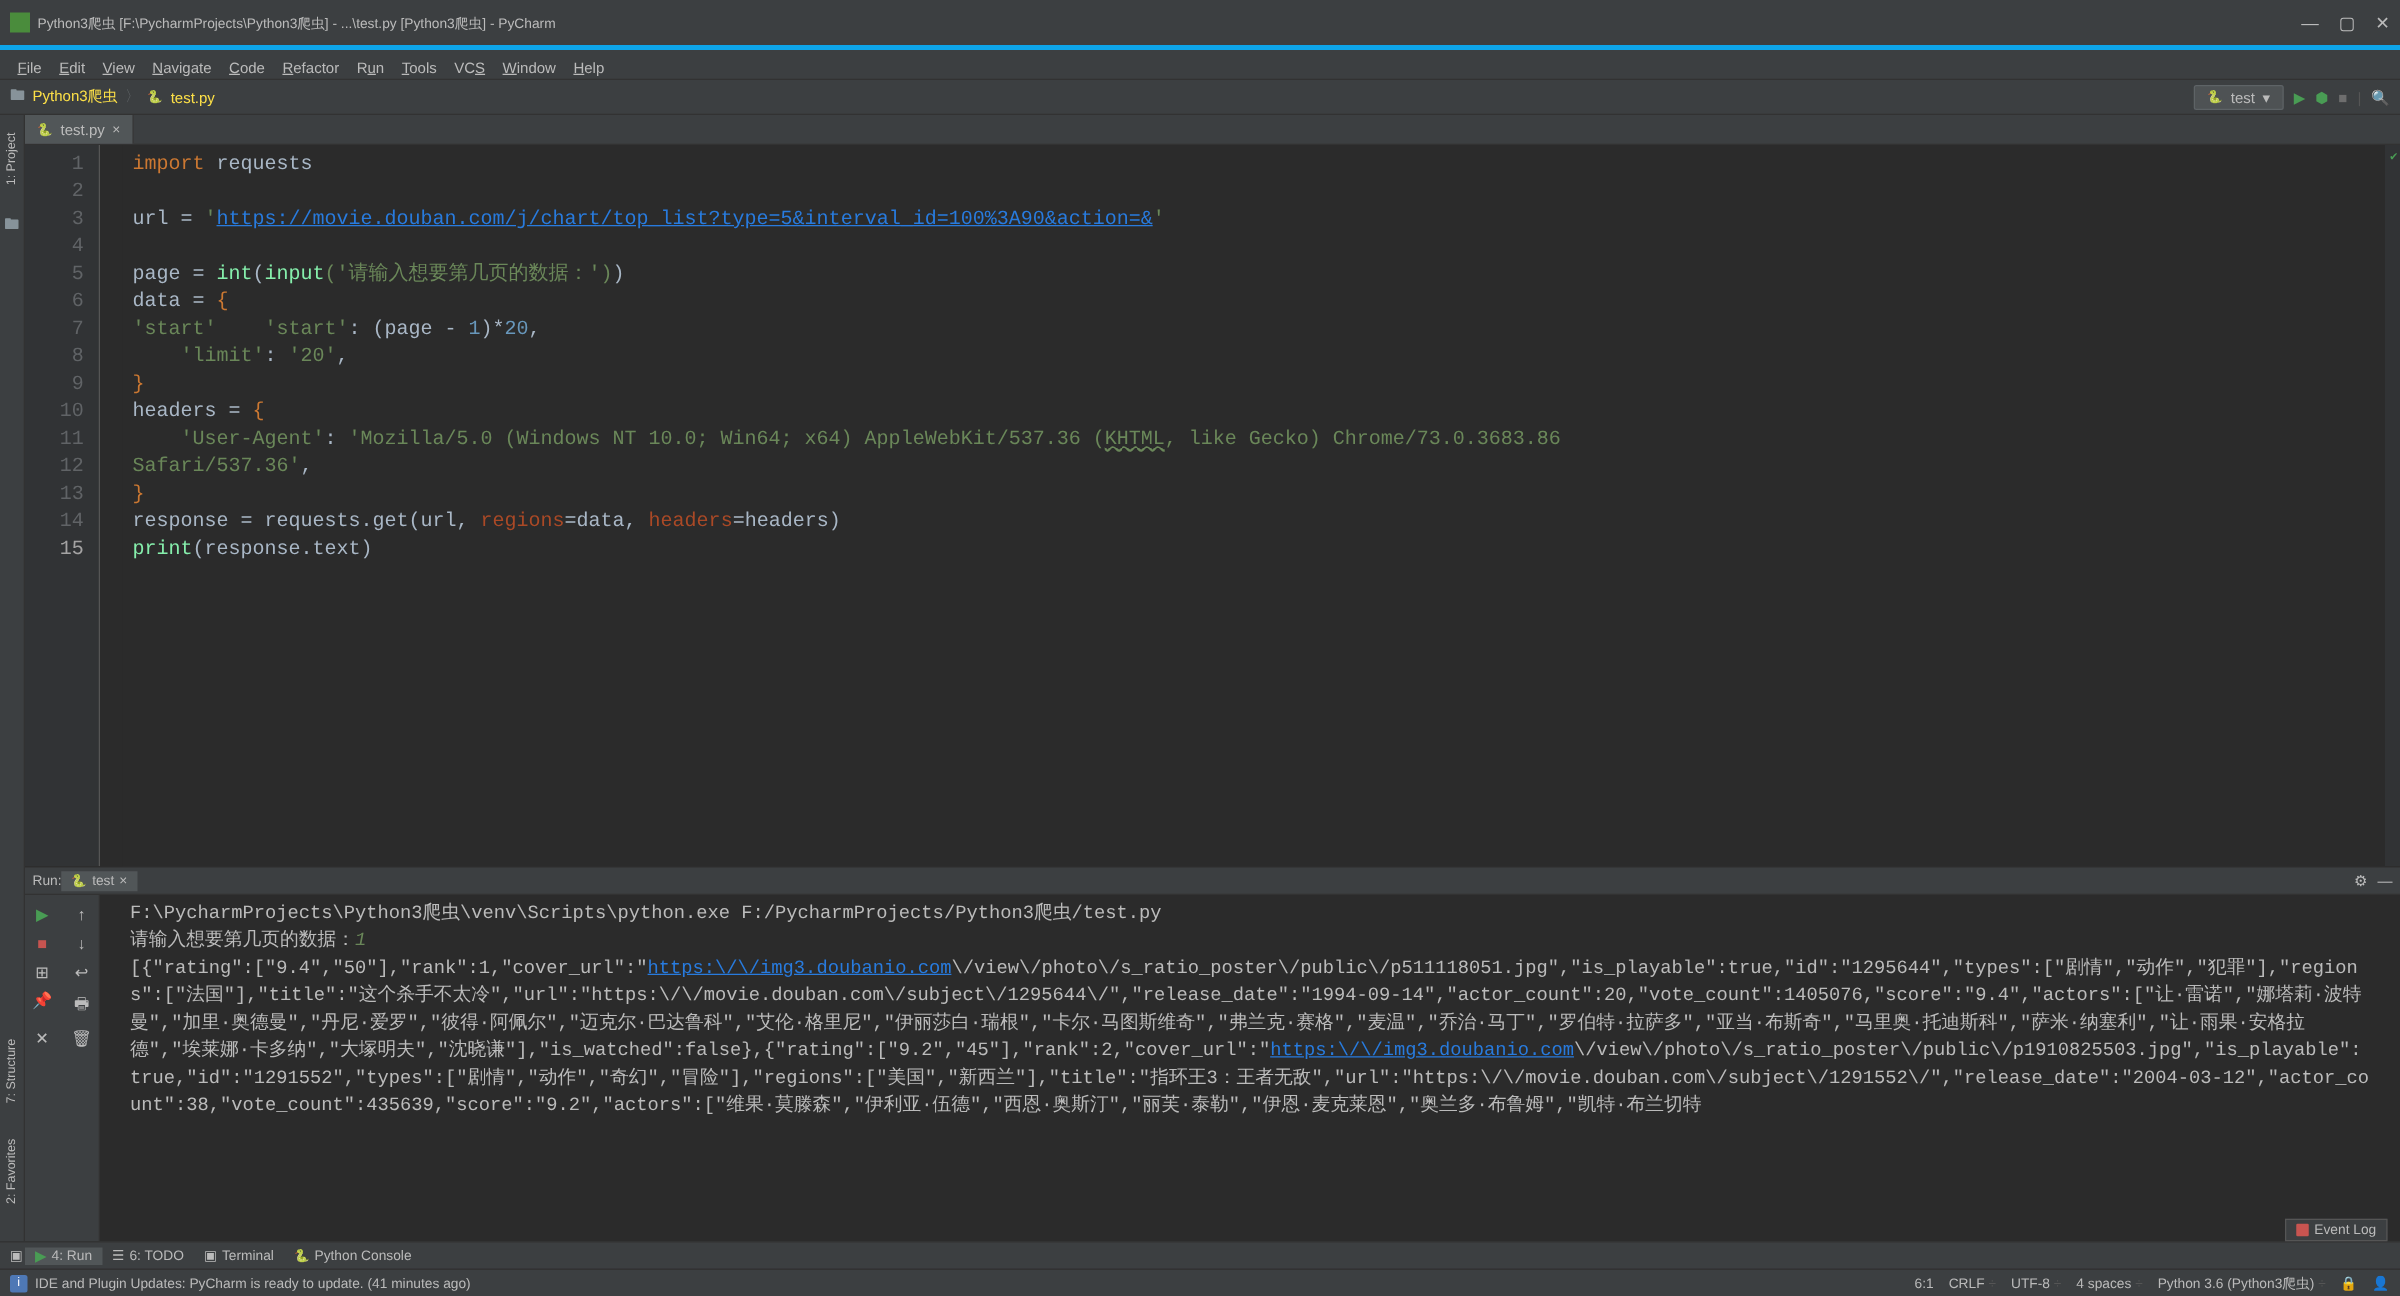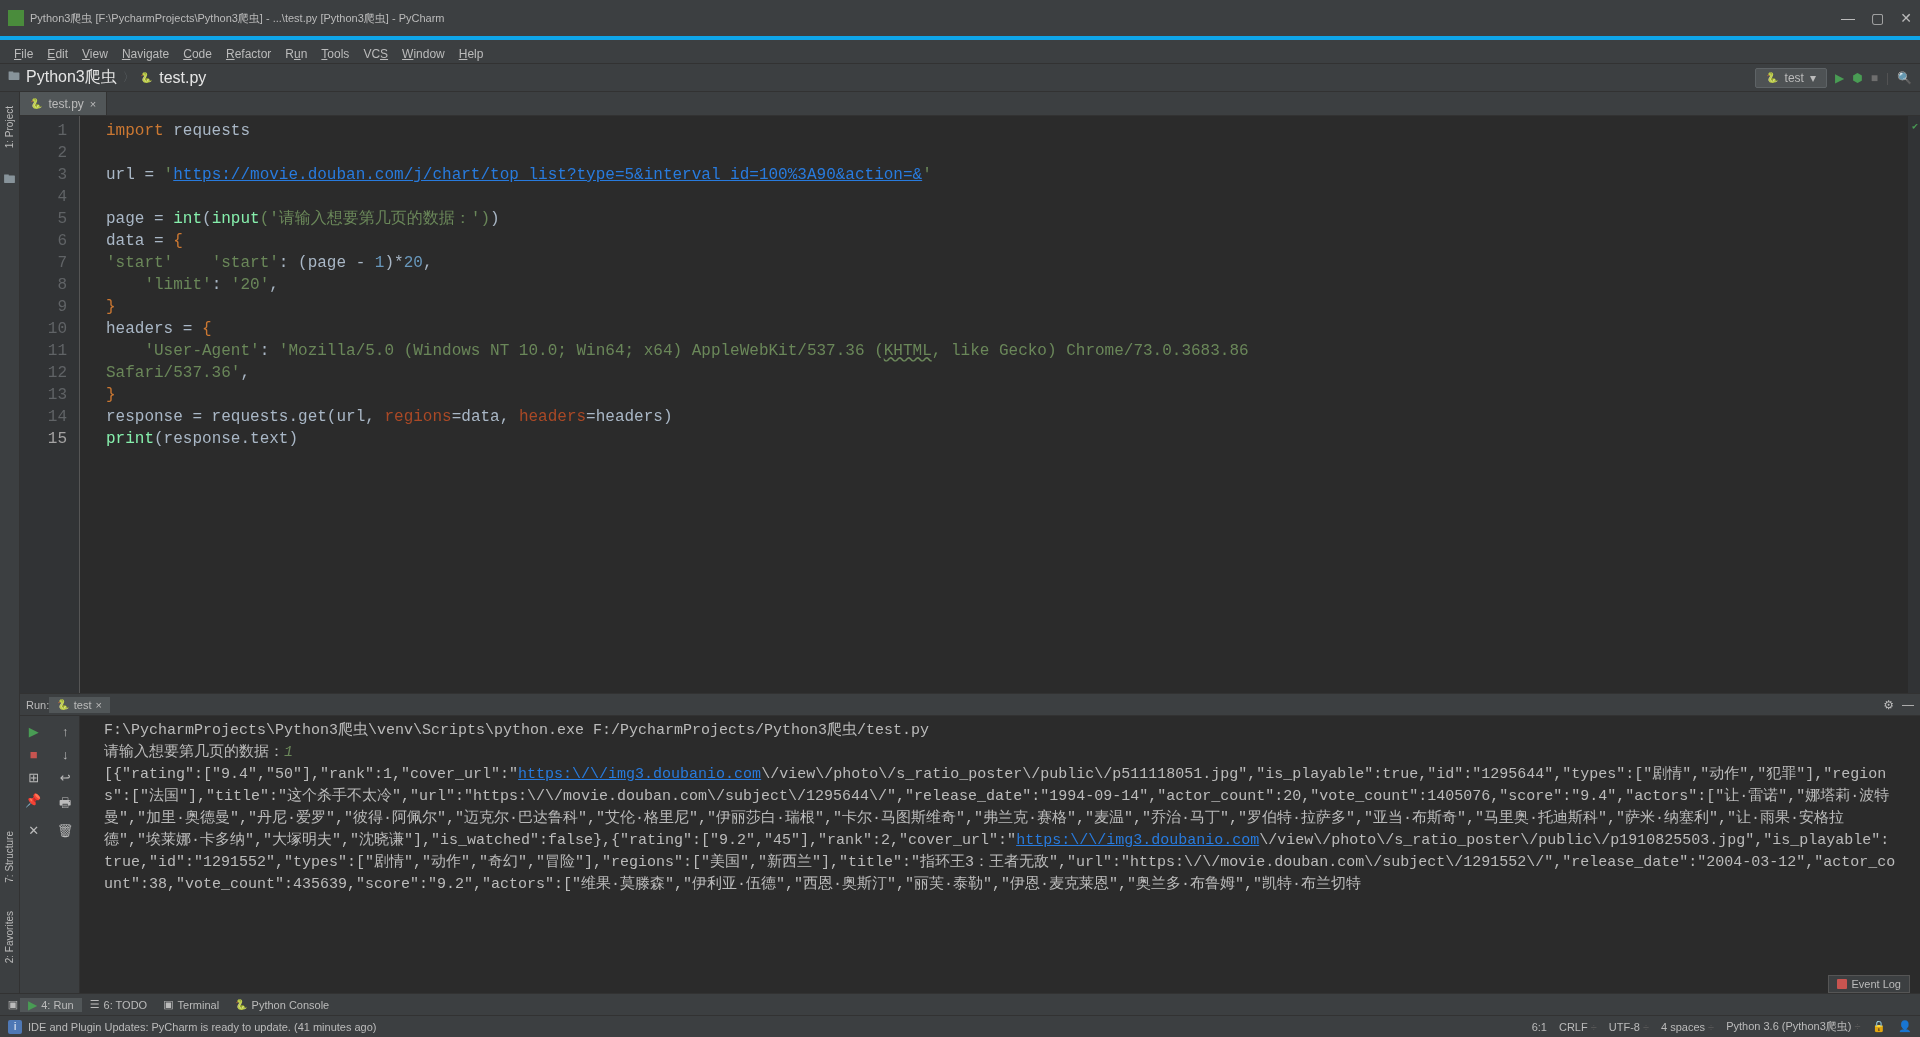--- a/index.html
+++ b/index.html
@@ -47,21 +47,21 @@
       background: #3c3f41;
       height: 28px;
       display: flex;
       align-items: center;
       padding: 0 8px;
       border-bottom: 1px solid #323232;
     }
     .breadcrumb { display: flex; align-items: center; gap: 6px; flex: 1; }
     .folder-icon { color: #87939a; }
     .python-icon { color: #3c8c3c; font-size: 10px; }
-    .bc-item { color: #e5e5e5; font-size: 16px; }
+    .bc-item { color: #fde047; font-size: 12px; }
     .bc-sep { color: #5e6366; }
     .nav-actions { display: flex; align-items: center; gap: 8px; }
     .run-config { 
       background: #4e5254; 
       border: 1px solid #5e6366; 
       padding: 2px 10px; 
       border-radius: 2px;
       display: flex;
       align-items: center;
       gap: 6px;

